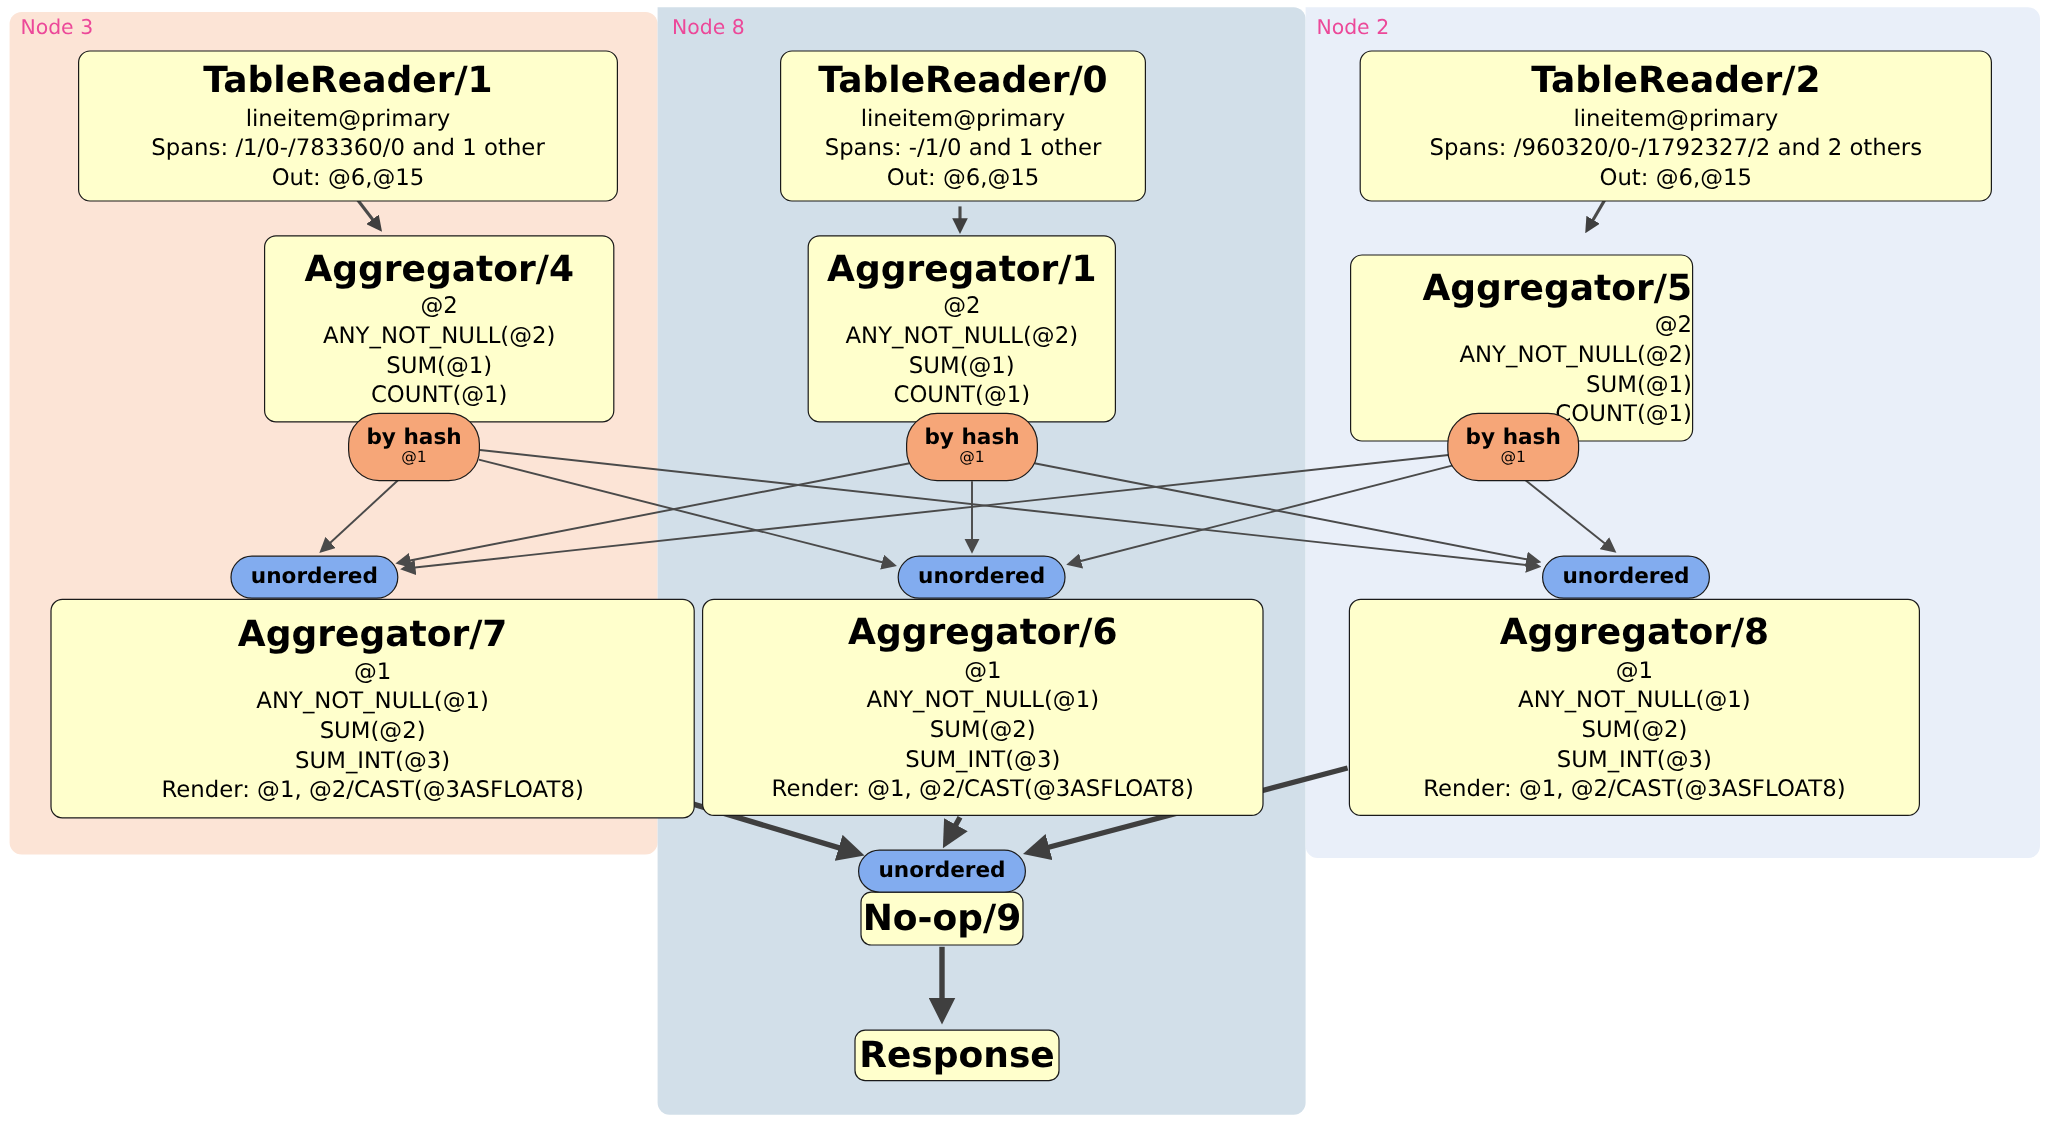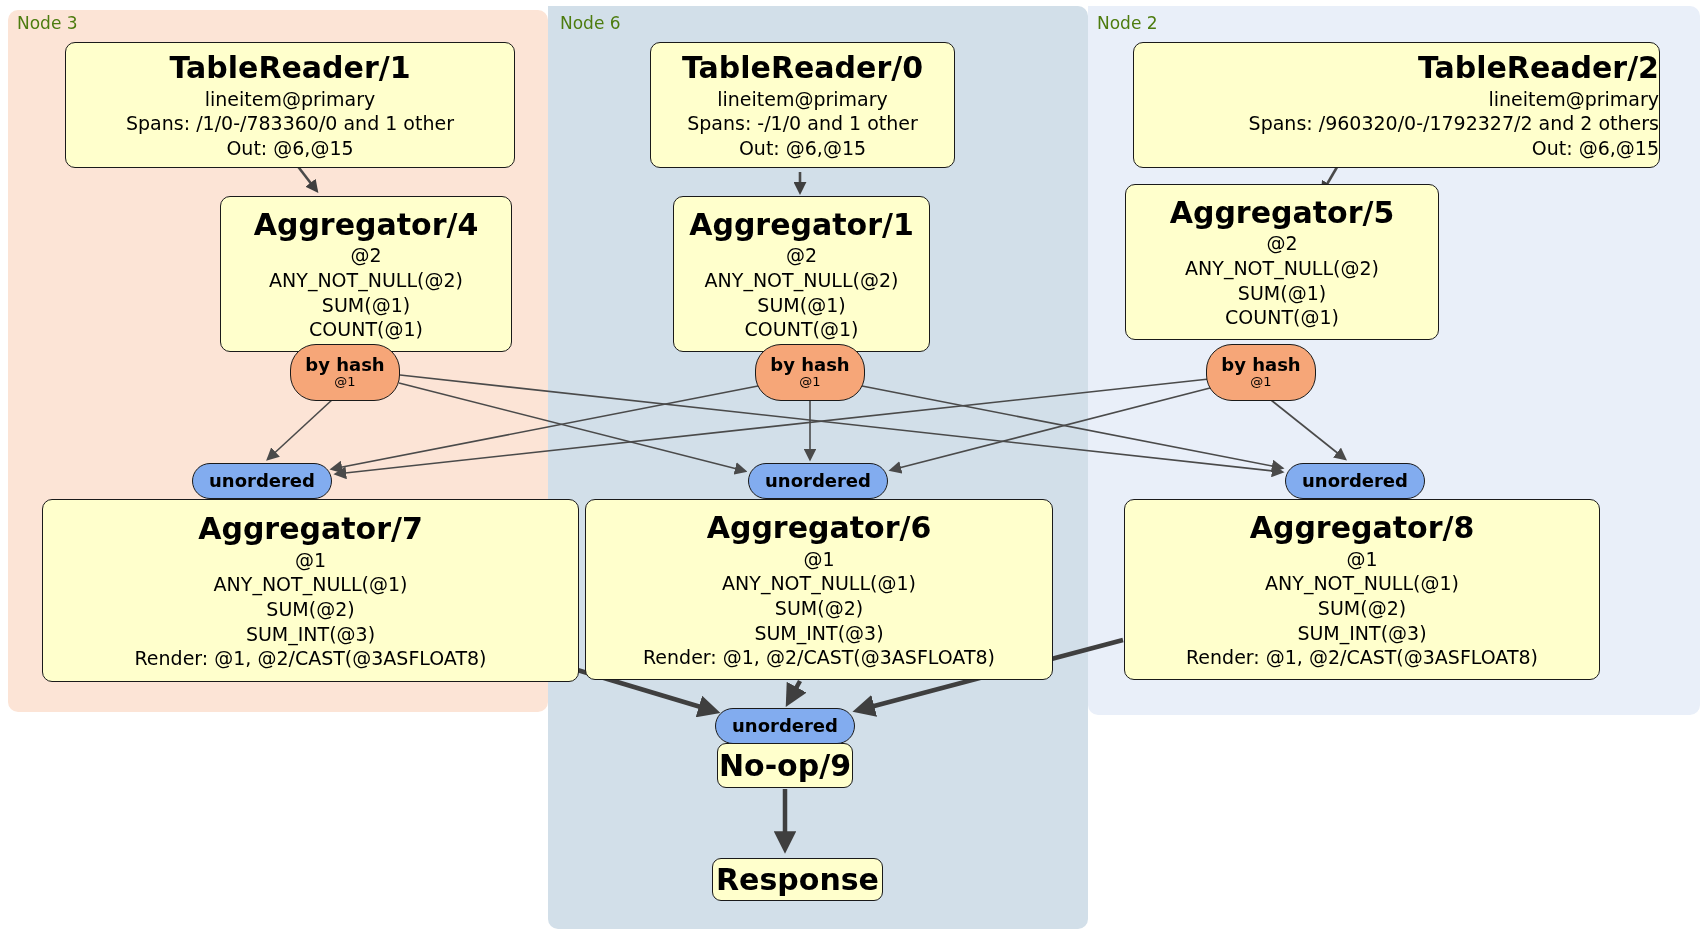--- a/index.html
+++ b/index.html
@@ -1,21 +1,21 @@
 <!DOCTYPE html>
 <html><head>
 <meta charset="utf-8">
 <style>
   html,body{margin:0;padding:0;background:#ffffff;}
   .canvas{
     position:relative;width:1708px;height:940px;overflow:hidden;
     font-family:"DejaVu Sans",sans-serif;color:#000;background:#fff;
   }
   .region{position:absolute;border-radius:10px;}
-  .region-label{position:absolute;font-size:17px;color:#4d7c0f;text-align:right;}
+  .region-label{position:absolute;font-size:17px;color:#ec4899;text-align:right;}
   .edges{position:absolute;left:0;top:0;z-index:2;}
   .nodebox{
     position:absolute;z-index:3;background:#ffffcc;border:1.6px solid #1a1a1a;
     border-radius:10px;display:flex;flex-direction:column;align-items:center;
     justify-content:center;text-align:center;box-sizing:border-box;
   }
   .nodebox .title{font-weight:bold;font-size:30px;line-height:1.25;}
   .nodebox .line{font-size:19px;line-height:1.3;white-space:nowrap;}
   .oval{
     position:absolute;z-index:4;border:1.8px solid #1a1a1a;
@@ -31,21 +31,21 @@
 </head>
 <body>
 
 <div class="canvas">
 
   <div class="region" style="left:8px;top:10px;width:540px;height:702px;background:#fce4d6;"></div>
   <div class="region" style="left:548px;top:6px;width:540px;height:923px;background:#d2dfe9;border-radius:0 10px 10px 10px;"></div>
   <div class="region" style="left:1088px;top:6px;width:612px;height:709px;background:#e9eff9;border-radius:0 10px 10px 10px;"></div>
 
   <span class="region-label" style="left:17px;top:13px;">Node 3</span>
-  <span class="region-label" style="left:560px;top:13px;">Node 6</span>
+  <span class="region-label" style="left:560px;top:13px;">Node 8</span>
   <span class="region-label" style="left:1097px;top:13px;">Node 2</span>
 
   <svg class="edges" width="1708" height="940" viewBox="0 0 1708 940">
     <defs>
       <marker id="arrow-thin" viewBox="0 0 10 10" refX="8" refY="5" markerWidth="8" markerHeight="8" orient="auto-start-reverse">
         <path d="M0,0 L10,5 L0,10 z" fill="#4a4a4a"></path>
       </marker>
       <marker id="arrow-thick" viewBox="0 0 10 10" refX="7" refY="5" markerWidth="5" markerHeight="5" orient="auto-start-reverse">
         <path d="M0,0 L10,5 L0,10 z" fill="#3f3f3f"></path>
       </marker>
@@ -82,42 +82,42 @@
     <div class="line">lineitem@primary</div>
     <div class="line">Spans: /1/0-/783360/0 and 1 other</div>
     <div class="line">Out: @6,@15</div>
   </div>
   <div class="nodebox" style="left:650px;top:42px;width:305px;height:126px;">
     <div class="title">TableReader/0</div>
     <div class="line">lineitem@primary</div>
     <div class="line">Spans: -/1/0 and 1 other</div>
     <div class="line">Out: @6,@15</div>
   </div>
-  <div class="nodebox" style="left:1133px;top:42px;width:527px;height:126px;align-items:flex-end;">
+  <div class="nodebox" style="left:1133px;top:42px;width:527px;height:126px;">
     <div class="title">TableReader/2</div>
     <div class="line">lineitem@primary</div>
     <div class="line">Spans: /960320/0-/1792327/2 and 2 others</div>
     <div class="line">Out: @6,@15</div>
   </div>
 
   <div class="nodebox" style="left:220px;top:196px;width:292px;height:156px;">
     <div class="title">Aggregator/4</div>
     <div class="line">@2</div>
     <div class="line">ANY_NOT_NULL(@2)</div>
     <div class="line">SUM(@1)</div>
     <div class="line">COUNT(@1)</div>
   </div>
   <div class="nodebox" style="left:673px;top:196px;width:257px;height:156px;">
     <div class="title">Aggregator/1</div>
     <div class="line">@2</div>
     <div class="line">ANY_NOT_NULL(@2)</div>
     <div class="line">SUM(@1)</div>
     <div class="line">COUNT(@1)</div>
   </div>
-  <div class="nodebox" style="left:1125px;top:184px;width:314px;height:156px;">
+  <div class="nodebox" style="left:1125px;top:212px;width:286px;height:156px;align-items:flex-end;">
     <div class="title">Aggregator/5</div>
     <div class="line">@2</div>
     <div class="line">ANY_NOT_NULL(@2)</div>
     <div class="line">SUM(@1)</div>
     <div class="line">COUNT(@1)</div>
   </div>
 
   <div class="oval oval-byhash" style="left:290px;top:344px;width:110px;height:57px;">
     <div class="olabel">by hash</div>
     <div class="osub">@1</div>

